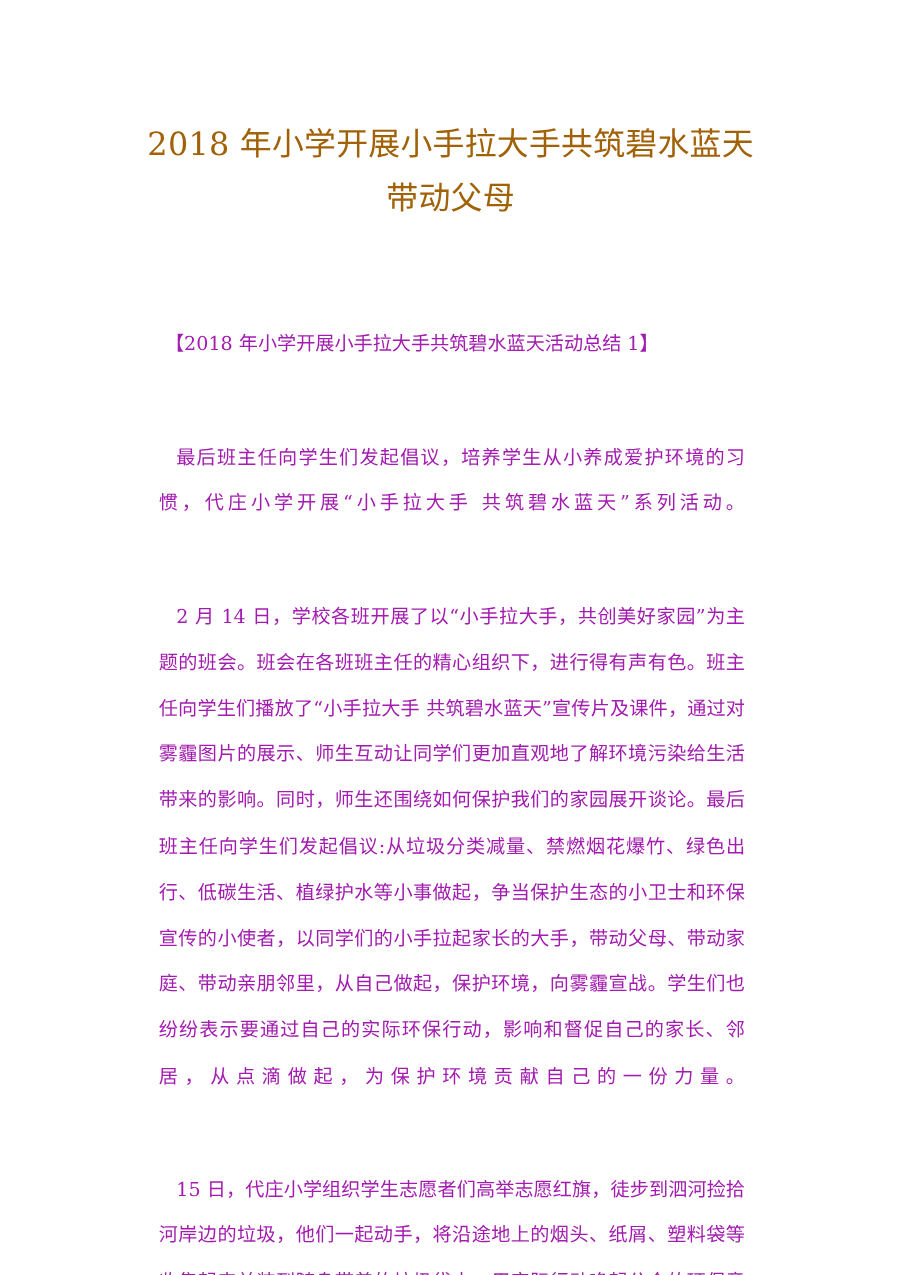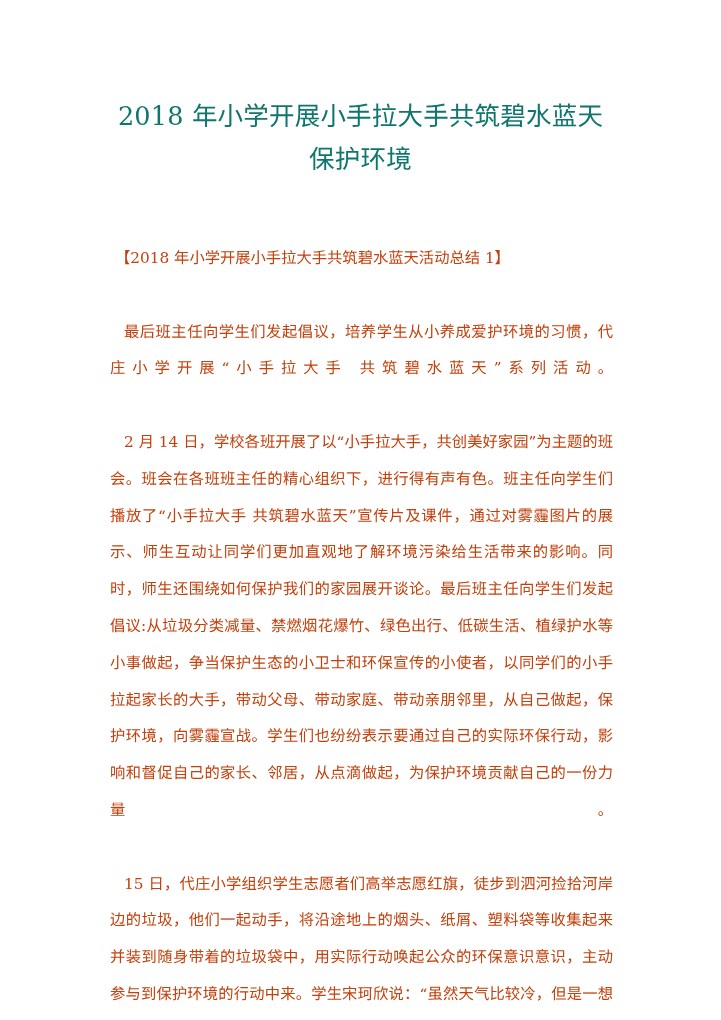--- a/index.html
+++ b/index.html
@@ -29,39 +29,39 @@
   .doc-title {
     position: absolute;
     left: 108px;
     top: 78px;
     width: 505px;
     text-align: center;
     font-size: 25.5px;
     line-height: 43px;
     font-weight: 400;
     letter-spacing: 0.2px;
-    color: #0f766e;
+    color: #a16207;
     font-family: "DejaVu Serif", "Liberation Serif", serif;
   }
 
   
   .doc-body {
     position: absolute;
     left: 110px;
     top: 240px;
     width: 503px;
   }
 
   .para {
-    margin: 0;
+    margin: 17px;
     font-size: 15.3px;
     line-height: 36.8px;
     text-align: justify;
     text-justify: inter-character;
-    color: #c2410c;
+    color: #a21caf;
     font-family: "DejaVu Serif", "Liberation Serif", serif;
     word-break: break-all;
   }
 
   .para.section-head {
     text-indent: 5px;
     margin-bottom: 0px;
     text-align: left;
   }
 
@@ -76,21 +76,21 @@
     width: 100%;
   }
 </style>
 </head>
 <body>
 
 <div id="page">
 
   <h1 class="doc-title">
     <span>2018 年小学开展小手拉大手共筑碧水蓝天</span><br>
-    <span>保护环境</span>
+    <span>带动父母</span>
   </h1>
 
   <div class="doc-body">
 
     <p class="para section-head">【2018 年小学开展小手拉大手共筑碧水蓝天活动总结 1】</p>
 
     <p class="para indent">最后班主任向学生们发起倡议，培养学生从小养成爱护环境的习惯，代庄小学开展“小手拉大手 共筑碧水蓝天”系列活动。</p>
 
     <p class="para indent">2 月 14 日，学校各班开展了以“小手拉大手，共创美好家园”为主题的班会。班会在各班班主任的精心组织下，进行得有声有色。班主任向学生们播放了“小手拉大手 共筑碧水蓝天”宣传片及课件，通过对雾霾图片的展示、师生互动让同学们更加直观地了解环境污染给生活带来的影响。同时，师生还围绕如何保护我们的家园展开谈论。最后班主任向学生们发起倡议:从垃圾分类减量、禁燃烟花爆竹、绿色出行、低碳生活、植绿护水等小事做起，争当保护生态的小卫士和环保宣传的小使者，以同学们的小手拉起家长的大手，带动父母、带动家庭、带动亲朋邻里，从自己做起，保护环境，向雾霾宣战。学生们也纷纷表示要通过自己的实际环保行动，影响和督促自己的家长、邻居，从点滴做起，为保护环境贡献自己的一份力量。</p>
 

